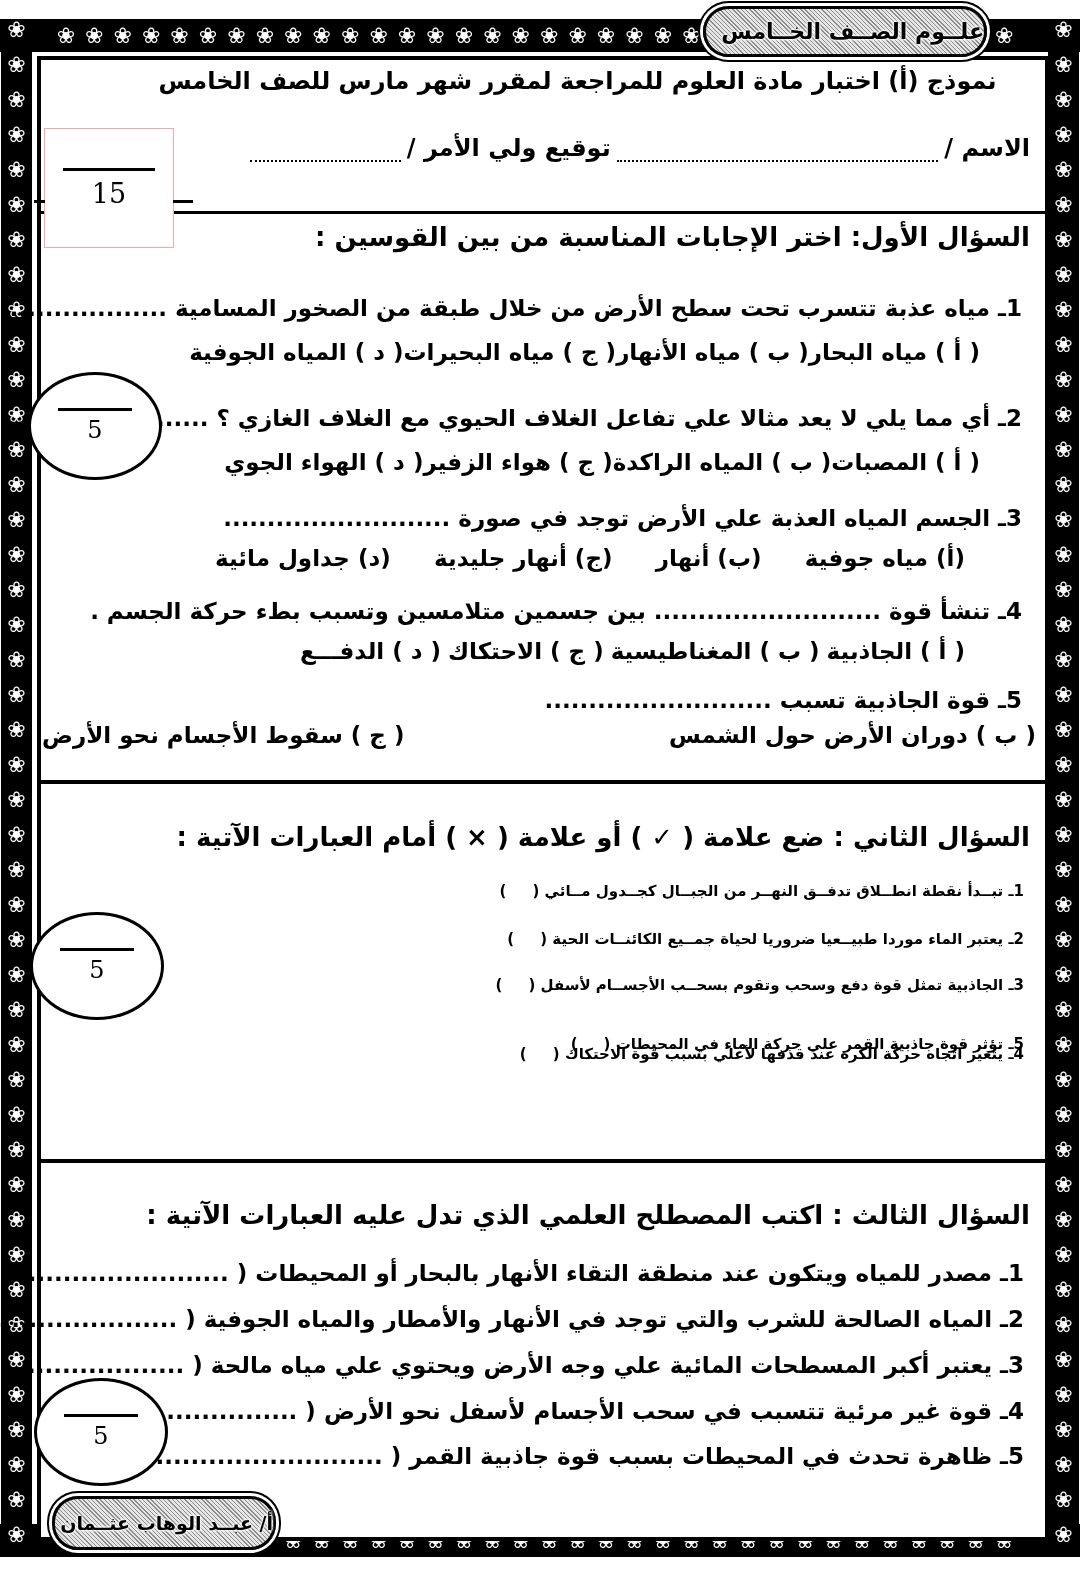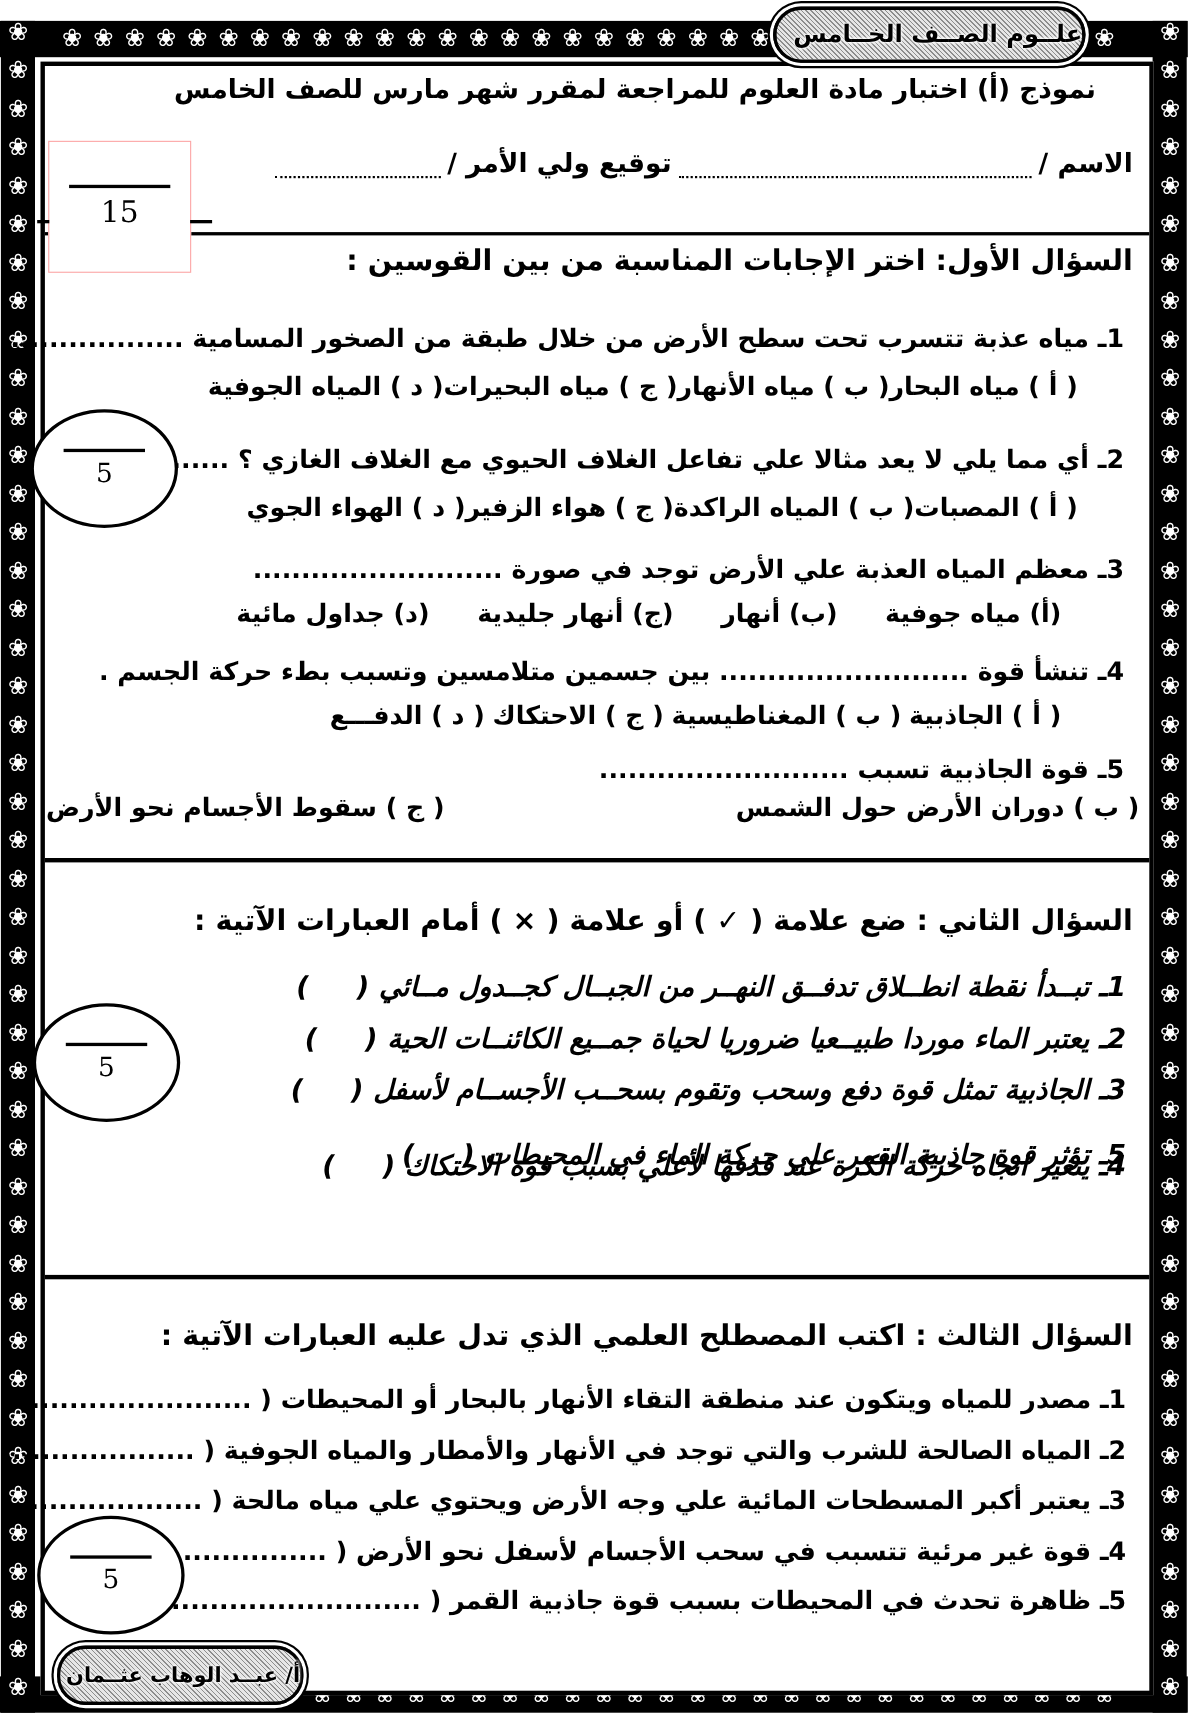--- a/index.html
+++ b/index.html
@@ -66,21 +66,21 @@
   .sec-head { position:absolute; right:50px; font-size:26px; white-space:nowrap; }
   .sh1 { top:222px;margin-left:28px; } .sh2 { top:822px; } .sh3 { top:1200px; }
   .q  { position:absolute; right:58px; font-size:23px; white-space:nowrap; }
   .opts { position:absolute; display:flex; justify-content:space-between;
           font-size:23px; white-space:nowrap; }
   .q1 { top:295px; }  .o1 { top:339px; left:190px; right:100px; }
   .q2 { top:405px; }  .o2 { top:449px; left:225px; right:100px; }
   .q3 { top:505px; }  .o3 { top:545px; left:215px; right:115px; }
   .q4 { top:598px; }  .o4 { top:638px; left:300px; right:115px; }
   .q5 { top:687px; }  .o5 { top:722px; left:42px; right:44px; }
-  .st { position:absolute; right:56px; font-size:25px; white-space:nowrap;font-style:italic; }
+  .st { position:absolute; right:56px; font-size:15px; white-space:nowrap; }
   .s1 { top:882px; } .s2 { top:930px; } .s3 { top:976px; } .s4 { top:1022px;margin-top:23px; } .s5 { top:1035px; }
   .it { position:absolute; right:56px; font-size:23px; white-space:nowrap; }
   .i1 { top:1260px; } .i2 { top:1306px; } .i3 { top:1352px; } .i4 { top:1398px; } .i5 { top:1443px; }
 </style>
 </head>
 <body>
 
 <div class="page">
 
   <div class="fr fr-h fr-top">❀❀❀❀❀❀❀❀❀❀❀❀❀❀❀❀❀❀❀❀❀❀❀❀❀❀❀❀❀❀❀❀❀❀</div>
@@ -118,21 +118,21 @@
     <span>( ج ) مياه البحيرات</span>
     <span>( د ) المياه الجوفية</span>
   </div>
   <div class="q q2">2ـ أي مما يلي لا يعد مثالا علي تفاعل الغلاف الحيوي مع الغلاف الغازي ؟ ..........................</div>
   <div class="opts o2">
     <span>( أ ) المصبات</span>
     <span>( ب ) المياه الراكدة</span>
     <span>( ج ) هواء الزفير</span>
     <span>( د ) الهواء الجوي</span>
   </div>
-  <div class="q q3">3ـ معظم المياه العذبة علي الأرض توجد في صورة ..........................</div>
+  <div class="q q3">3ـ الجسم المياه العذبة علي الأرض توجد في صورة ..........................</div>
   <div class="opts o3">
     <span>(أ) مياه جوفية</span>
     <span>(ب) أنهار</span>
     <span>(ج) أنهار جليدية</span>
     <span>(د) جداول مائية</span>
   </div>
   <div class="q q4">4ـ تنشأ قوة .......................... بين جسمين متلامسين وتسبب بطء حركة الجسم .</div>
   <div class="opts o4">
     <span>( أ ) الجاذبية</span>
     <span>( ب ) المغناطيسية</span>

